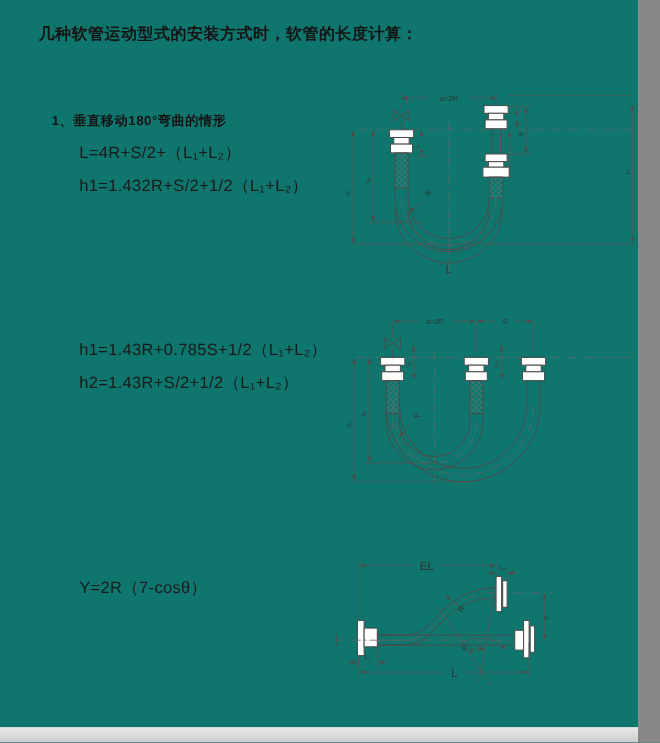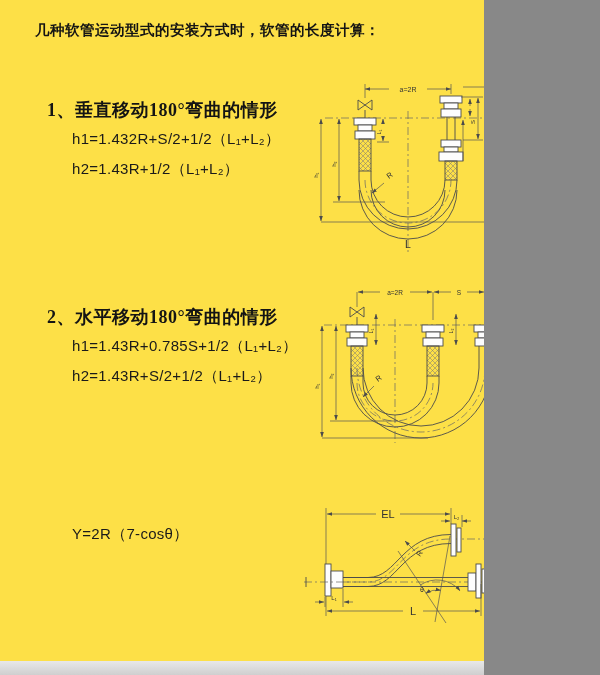--- a/index.html
+++ b/index.html
@@ -1,46 +1,45 @@
 <!DOCTYPE html>
 <html><head>
 <meta charset="utf-8">
 <style>
   html,body{margin:0;padding:0;background:#888;}
-  .page{position:relative;width:484px;height:675px;background:#fde047;overflow:hidden;
+  .page{position:relative;width:580px;height:675px;background:#0f766e;overflow:hidden;
         font-family:"Liberation Sans","DejaVu Sans",sans-serif;color:#141414;}
   .title{position:absolute;left:35px;top:21px;font-size:14.5px;font-weight:bold;letter-spacing:.5px;}
   .sec{position:absolute;left:47px;}
-  .sec .h{font-size:18px;font-weight:bold;letter-spacing:.5px;height:28px;display:flex;align-items:center;font-family:Liberation Serif, serif;}
+  .sec .h{font-size:12px;font-weight:bold;letter-spacing:.5px;height:28px;display:flex;align-items:center;}
   .sec .f{font-size:15px;letter-spacing:.3px;height:30px;display:flex;align-items:center;padding-left:25px;color:#1a1a1a;}
   .diag{position:absolute;}
   .diag svg{display:block;}
   .scanband{position:absolute;left:0;top:661px;width:600px;height:14px;
             background:linear-gradient(#e8e8e8,#cfcfcf);}
   svg text{font-family:"Liberation Sans","DejaVu Sans",sans-serif;fill:#333;}
   .dw{stroke:#4b4b4b;stroke-width:.9;fill:none;}           
   .dm{stroke:#555;stroke-width:.7;fill:none;}              
   .cl{stroke:#666;stroke-width:.7;fill:none;stroke-dasharray:8 3 2 3;}
   rect.fit{fill:#fdfdfd;stroke:#4b4b4b;stroke-width:.9;}
 </style>
 </head>
 <body>
 
 <div class="page">
 
   <div class="title">几种软管运动型式的安装方式时，软管的长度计算：</div>
 
   <div class="sec" style="top:96px;">
     <div class="h">1、垂直移动180°弯曲的情形</div>
+    <div class="f">L=4R+S/2+（L₁+L₂）</div>
     <div class="f">h1=1.432R+S/2+1/2（L₁+L₂）</div>
-    <div class="f">h2=1.43R+1/2（L₁+L₂）</div>
   </div>
 
   <div class="sec" style="top:303px;">
-    <div class="h">2、水平移动180°弯曲的情形</div>
     <div class="f">h1=1.43R+0.785S+1/2（L₁+L₂）</div>
     <div class="f">h2=1.43R+S/2+1/2（L₁+L₂）</div>
   </div>
 
   <div class="sec" style="top:519px;">
     <div class="f">Y=2R（7-cosθ）</div>
   </div>
 
   <div class="diag" style="left:313px;top:76px;">
   <svg width="287" height="185" viewBox="0 0 287 185">

